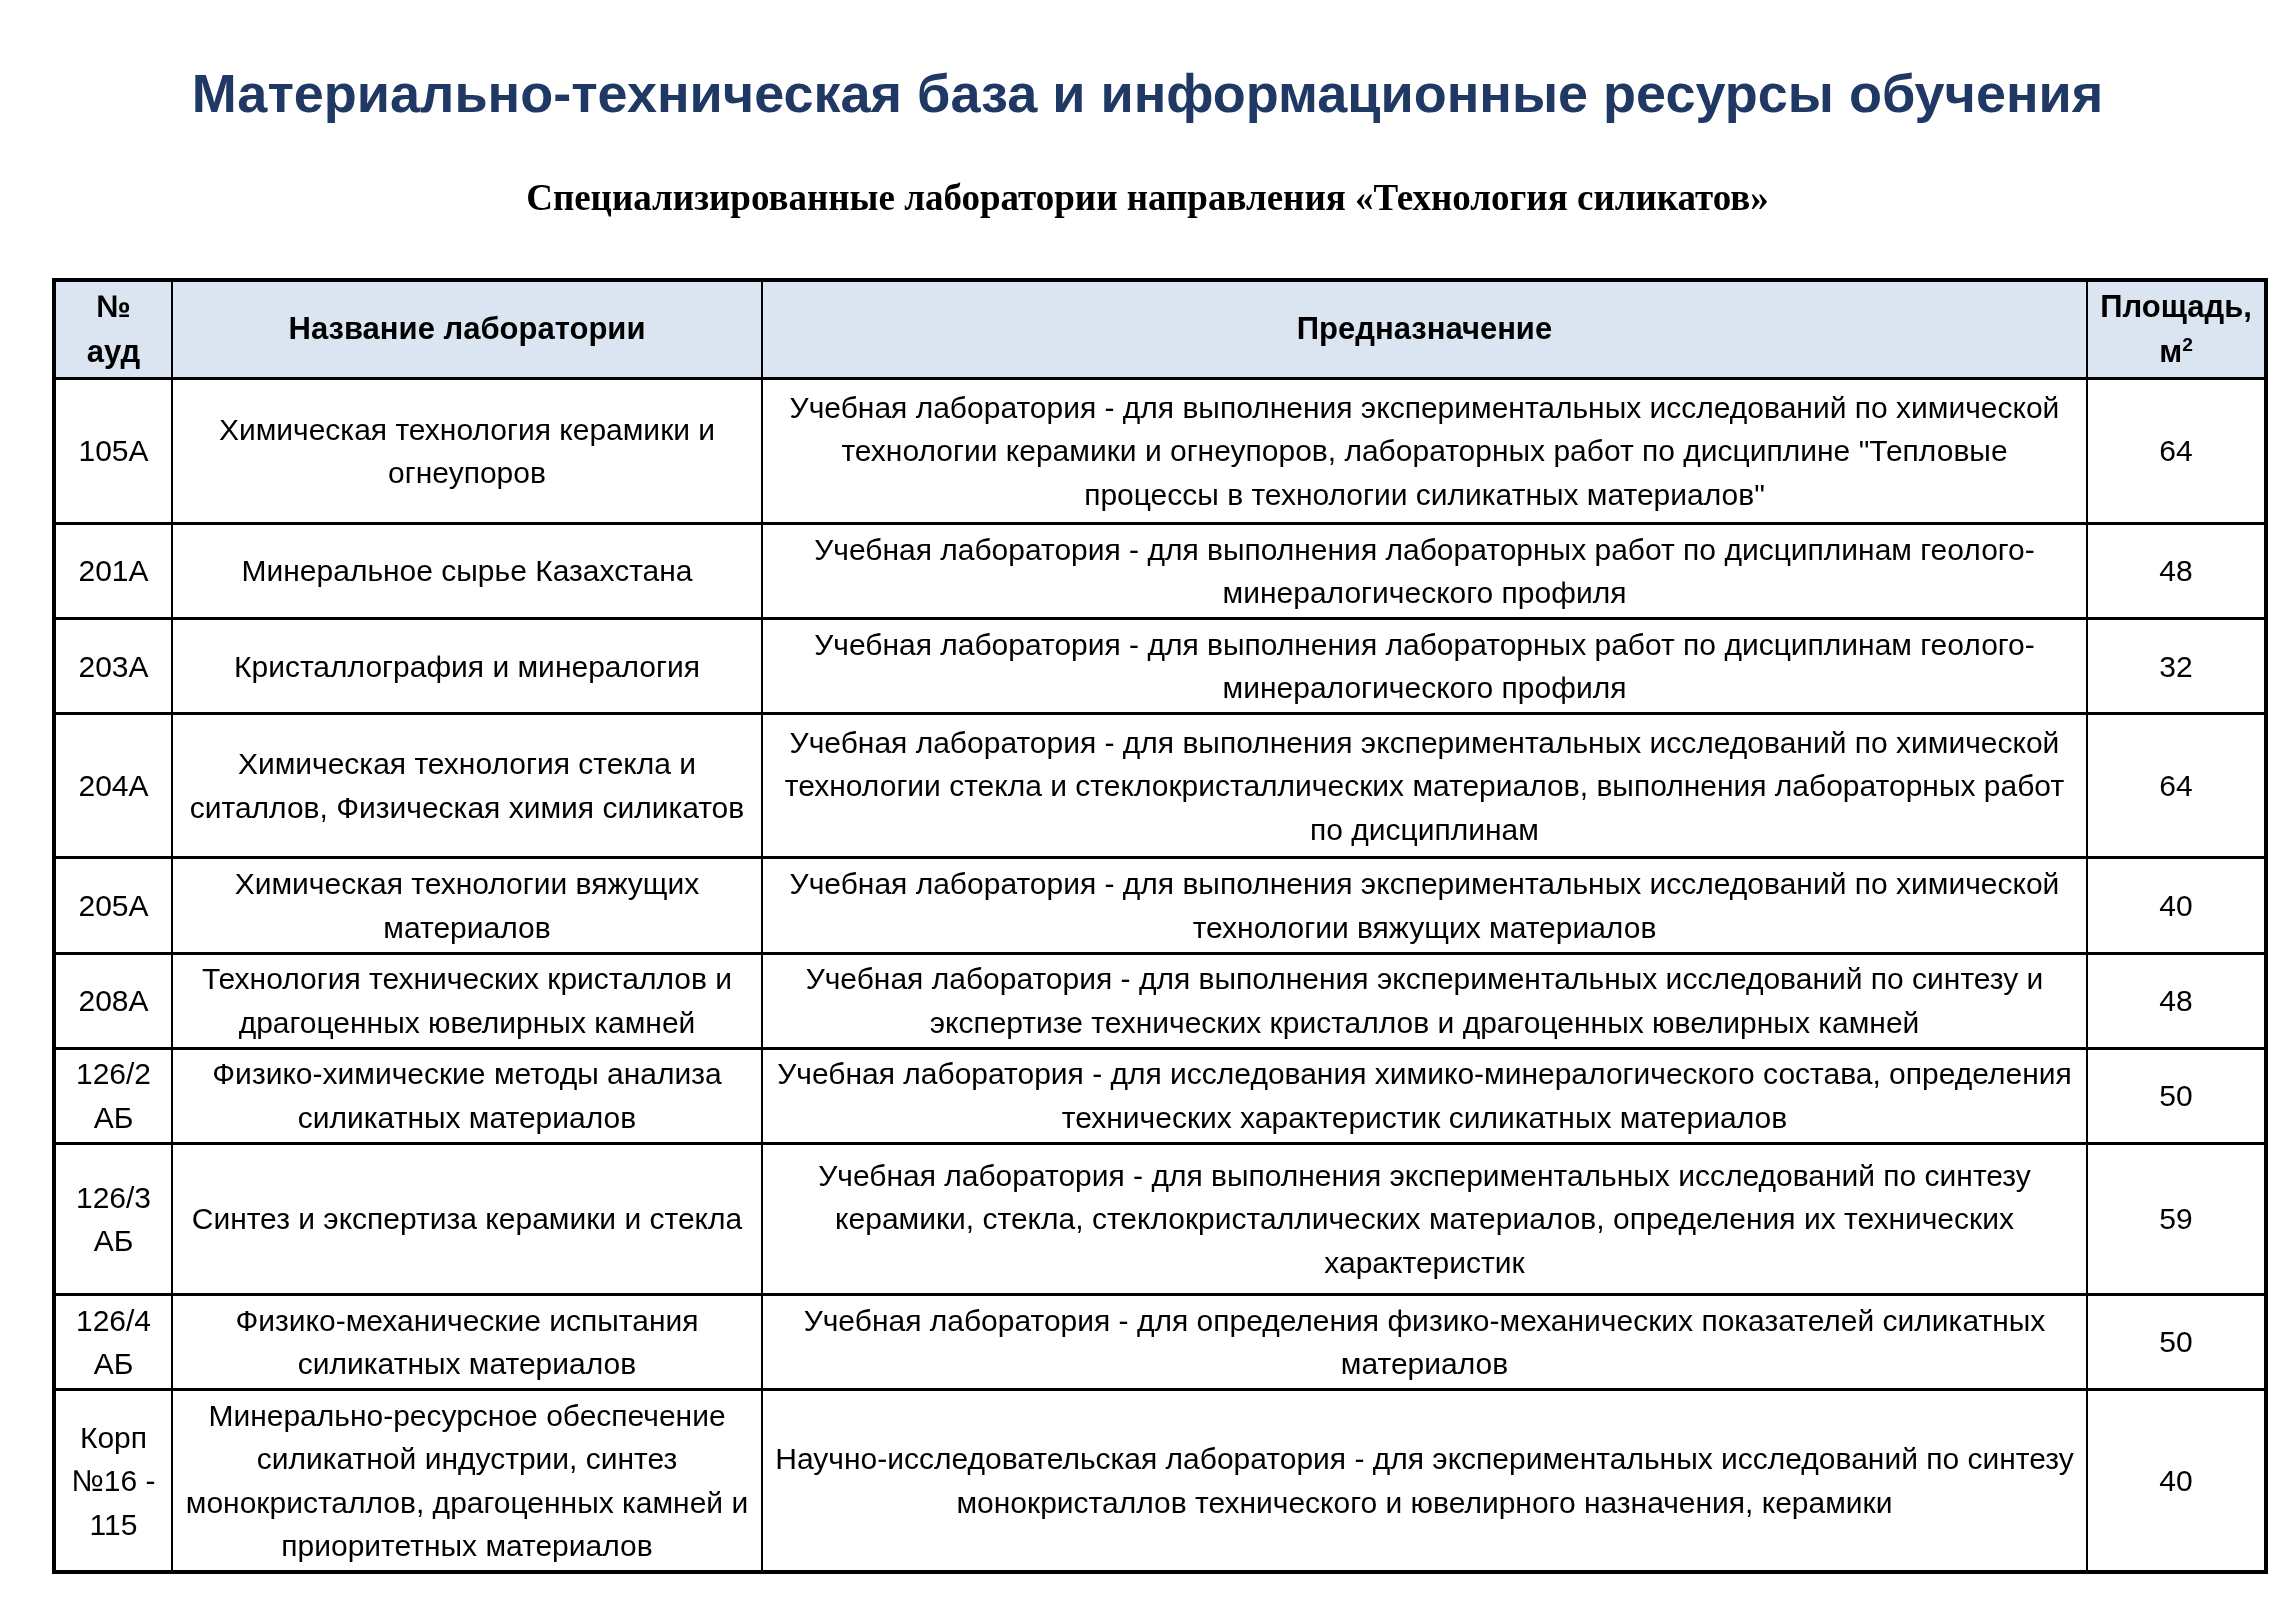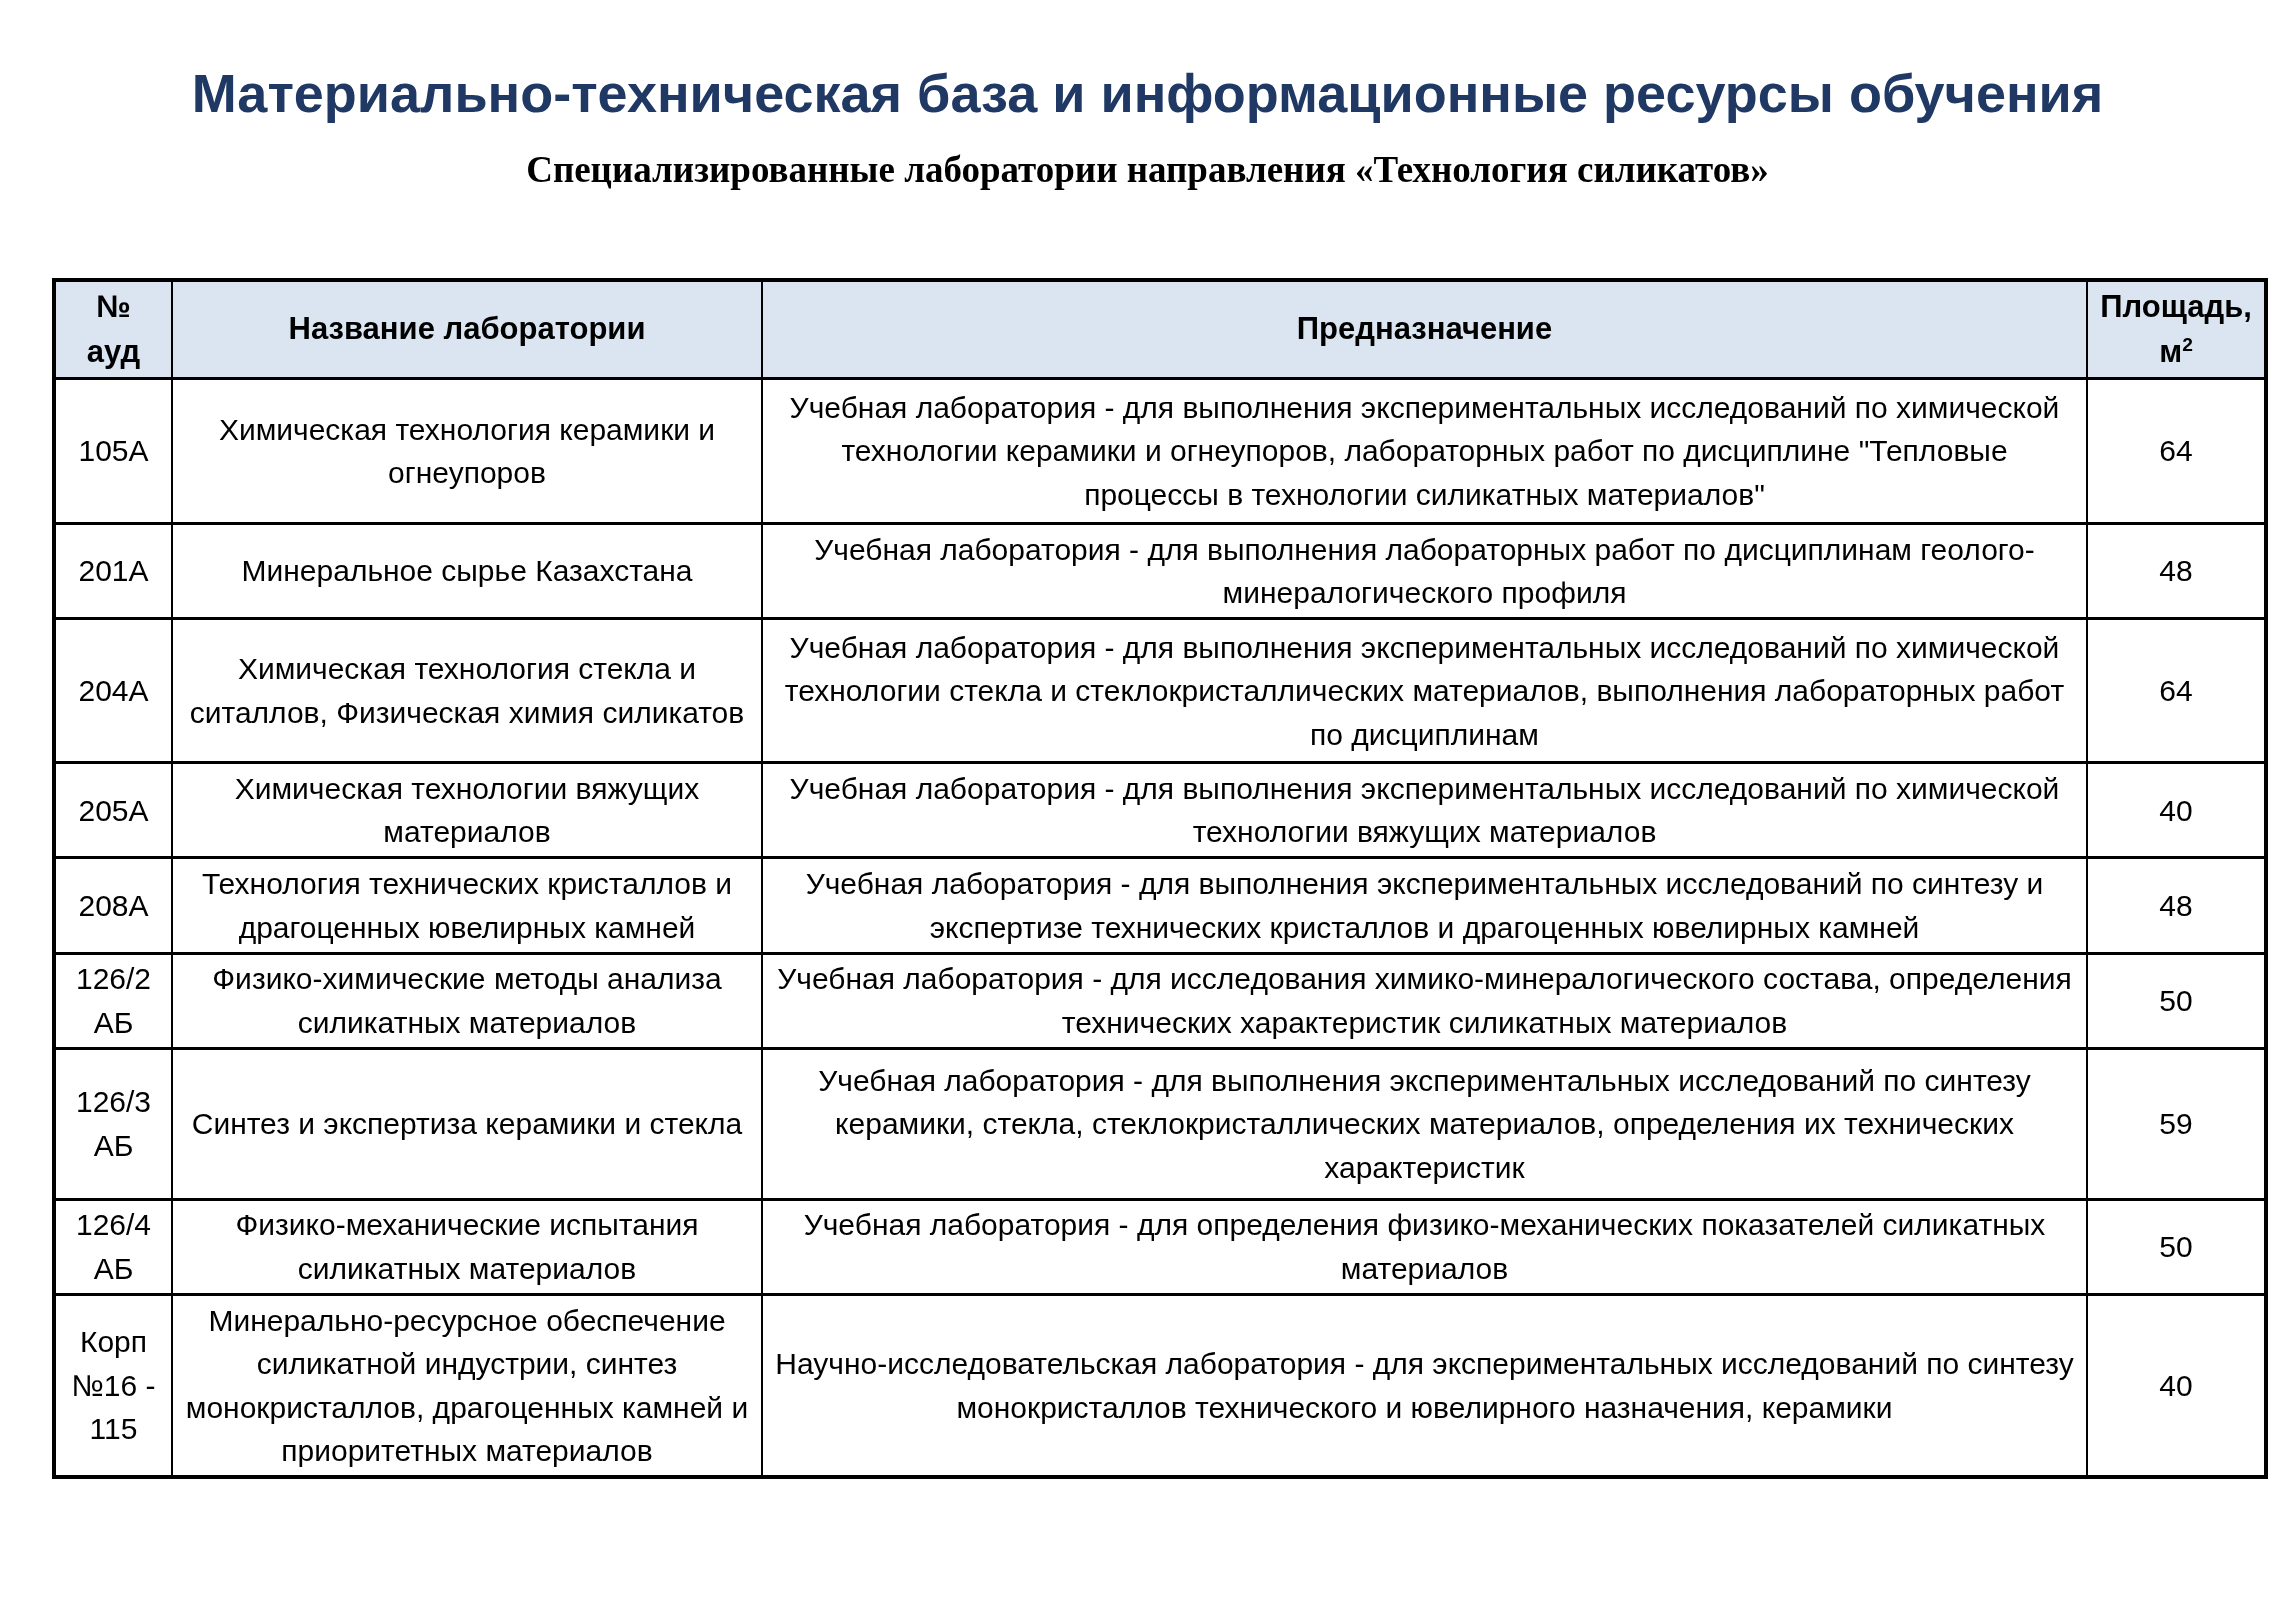--- a/index.html
+++ b/index.html
@@ -23,21 +23,21 @@
     margin: 0;
     text-align: center;
     font-family: "Liberation Sans", sans-serif;
     font-weight: bold;
     font-size: 54px;
     line-height: 1.15;
     color: #1f3864;
   }
   .subtitle {
     position: absolute;
-    top: 148px;
+    top: 176px;
     left: 0;
     width: 100%;
     margin: 0;
     text-align: center;
     font-family: "Liberation Serif", serif;
     font-weight: bold;
     font-size: 37px;
     line-height: 1.2;
     color: #000000;
   }
@@ -109,20 +109,26 @@
         <td class="c-name">Химическая технология керамики и огнеупоров</td>
         <td class="c-purpose">Учебная лаборатория - для выполнения экспериментальных исследований по химической технологии керамики и огнеупоров, лабораторных работ по дисциплине "Тепловые процессы в технологии силикатных материалов"</td>
         <td class="c-area">64</td>
       </tr>
       <tr style="height:85px">
         <td class="c-room">201А</td>
         <td class="c-name">Минеральное сырье Казахстана</td>
         <td class="c-purpose">Учебная лаборатория - для выполнения лабораторных работ по дисциплинам геолого-минералогического профиля</td>
         <td class="c-area">48</td>
       </tr>
+      <tr style="height:85px">
+        <td class="c-room">203А</td>
+        <td class="c-name">Кристаллография и минералогия</td>
+        <td class="c-purpose">Учебная лаборатория - для выполнения лабораторных работ по дисциплинам геолого-минералогического профиля</td>
+        <td class="c-area">32</td>
+      </tr>
       <tr style="height:144px">
         <td class="c-room">204А</td>
         <td class="c-name">Химическая технология стекла и ситаллов, Физическая химия силикатов</td>
         <td class="c-purpose">Учебная лаборатория - для выполнения экспериментальных исследований по химической технологии стекла и стеклокристаллических материалов, выполнения лабораторных работ по дисциплинам</td>
         <td class="c-area">64</td>
       </tr>
       <tr style="height:85px">
         <td class="c-room">205А</td>
         <td class="c-name">Химическая технологии вяжущих материалов</td>
         <td class="c-purpose">Учебная лаборатория - для выполнения экспериментальных исследований по химической технологии вяжущих материалов</td>

